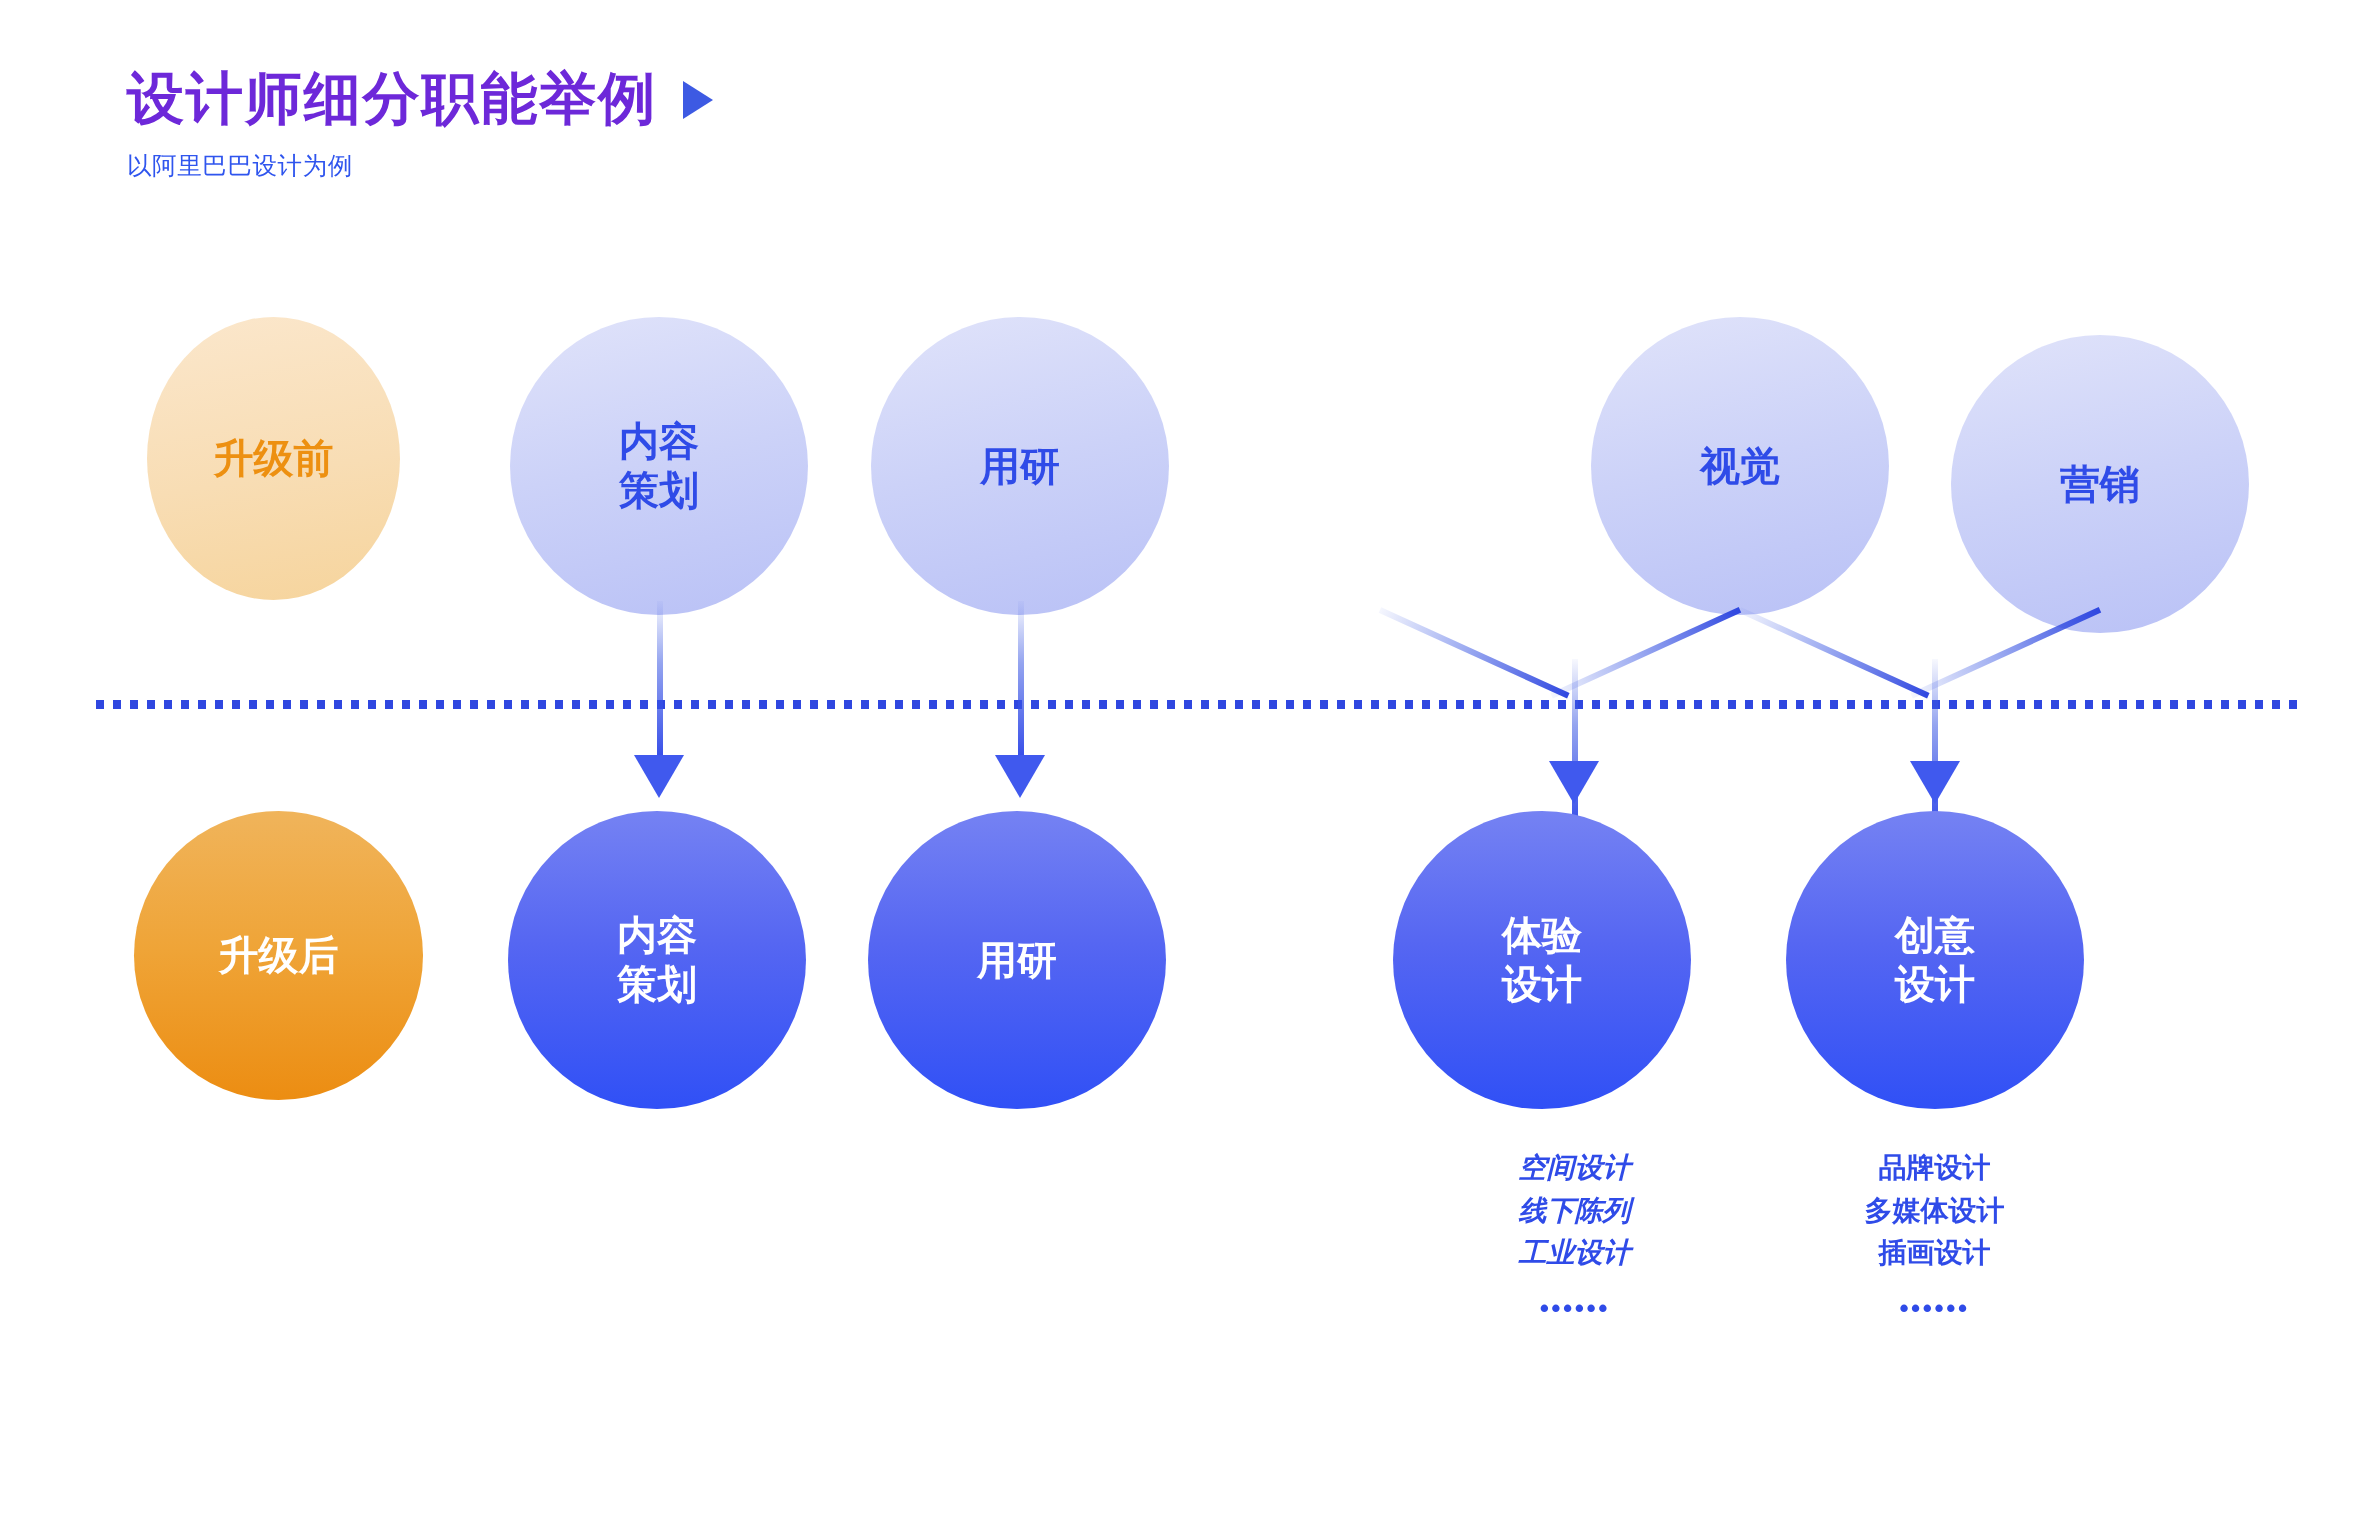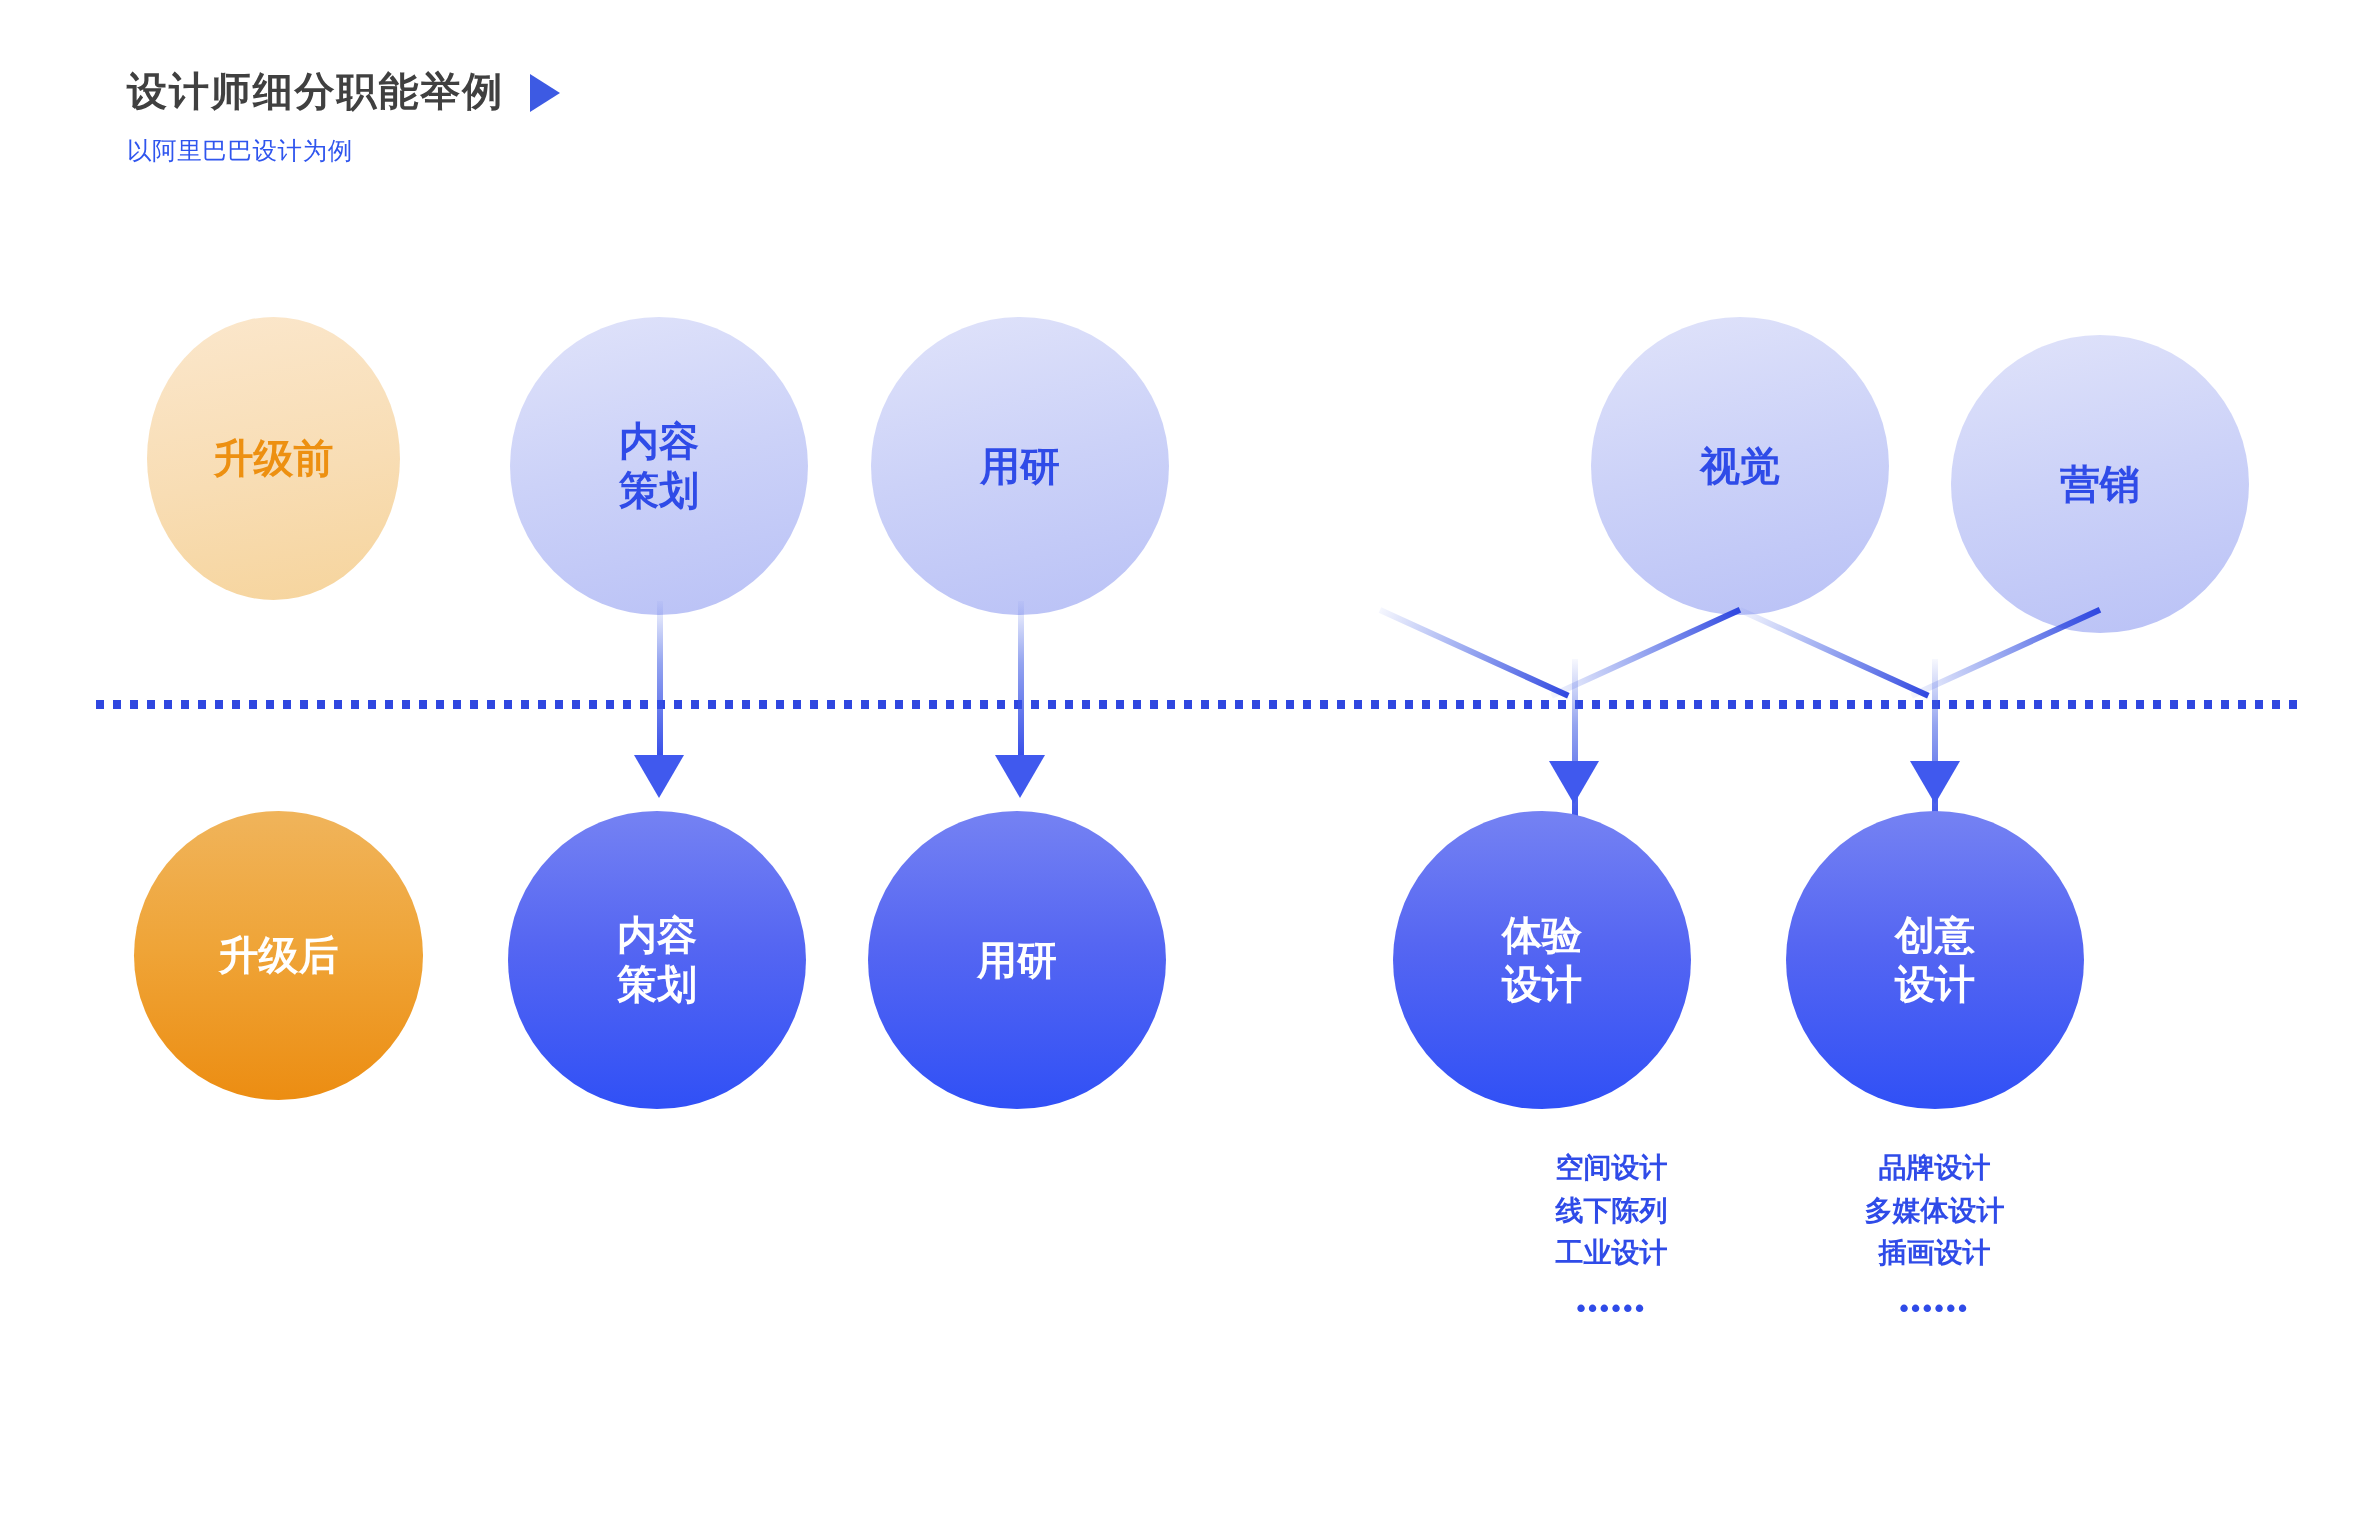--- a/index.html
+++ b/index.html
@@ -10,21 +10,21 @@
     font-family:"Liberation Sans","DejaVu Sans",sans-serif;
     overflow:hidden;
     position:relative;
   }
   .slide{position:absolute;inset:0;}
 
   
   .header{position:absolute;left:127px;top:70px;}
   .title-row{display:flex;align-items:center;gap:26px;}
   .title{
-    font-size:40px;font-weight:bold;color:#404040;letter-spacing:1.9px;
+    font-size:57px;font-weight:bold;color:#6d28d9;letter-spacing:1.9px;
     line-height:1;white-space:nowrap;
   }
   .play-tri{
     width:0;height:0;
     border-left:30px solid #3D5AE3;
     border-top:19.4px solid transparent;
     border-bottom:19.4px solid transparent;
     margin-top:3.9px;
   }
   .subtitle{
@@ -195,21 +195,21 @@
   <div class="node bot-blue" style="left:1393px;top:811px;width:298px;height:298px;font-size:40px;">
     <span class="lbl">体验
 设计</span>
   </div>
 
   <div class="node bot-blue" style="left:1786px;top:811px;width:298px;height:298px;font-size:40px;">
     <span class="lbl">创意
 设计</span>
   </div>
 
-  <div class="sublist" style="left:1450px;top:1147px;width:323px;">
+  <div class="sublist" style="left:1413px;top:1147px;width:323px;font-style:italic;">
     <div>空间设计</div>
     <div>线下陈列</div>
     <div>工业设计</div>
     <span class="dots">••••••</span>
   </div>
 
   <div class="sublist" style="left:1773px;top:1147px;width:323px;">
     <div>品牌设计</div>
     <div>多媒体设计</div>
     <div>插画设计</div>

